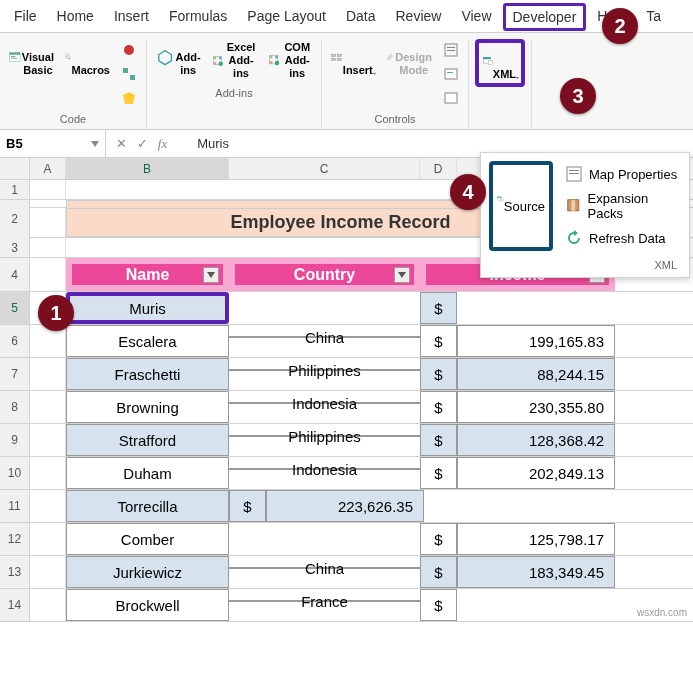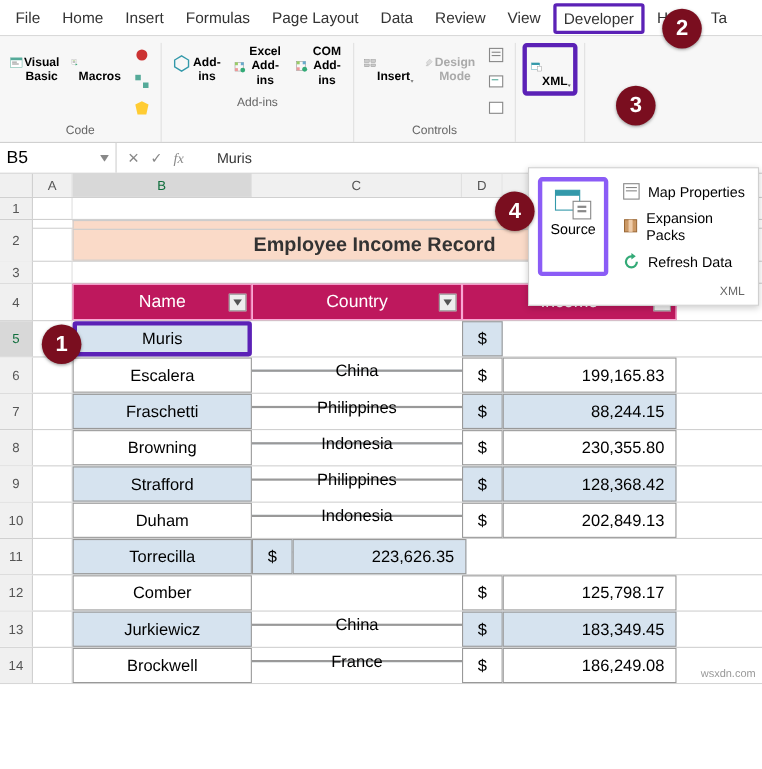--- a/index.html
+++ b/index.html
@@ -17,31 +17,31 @@
 .rbtn { display: flex; align-items: flex-end; justify-content: flex-start; width: 50px; padding: 2px; font-size: 11px; text-align: center; cursor: pointer; line-height: 1.2; font-weight: bold; }
 .rbtn .ico { width: 32px; height: 32px; margin-bottom: 4px; display: flex; align-items: center; justify-content: center; }
 .small-col { display: flex; flex-direction: column; gap: 2px; }
 .sbtn { width: 22px; height: 22px; display: flex; align-items: center; justify-content: center; cursor: pointer; }
 .group-label { color: #666; font-size: 11px; padding: 4px 0; }
 .xml-callout { border: 4px solid #5b21b6; border-radius: 4px; padding: 2px; }
 
 
 .xml-panel { position: absolute; left: 480px; top: 152px; width: 210px; background: #fff; border: 1px solid #d0d0d0; box-shadow: 0 2px 6px rgba(0,0,0,0.2); padding: 6px 0; z-index: 10; }
 .xml-main { display: flex; gap: 10px; padding: 2px 8px 2px 8px; }
-.source-box { border: 4px solid #8b5cf6; border-radius: 4px; display: flex; flex-direction: column; align-items: center; width: 64px; padding: 4px; cursor: pointer; }
+.source-box { border: 4px solid #0c4a6e; border-radius: 4px; display: flex; align-items: center; width: 64px; padding: 4px; cursor: pointer; }
 .source-box .ico { width: 36px; height: 32px; }
 .xml-list { flex: 1; }
 .xml-item { display: flex; align-items: center; gap: 6px; padding: 4px 2px; cursor: pointer; }
 .xml-item .ico { width: 18px; height: 18px; }
 .xml-label { text-align: right; padding: 6px 12px 0; color: #666; font-size: 11px; }
 
 
 .fbar { display: flex; align-items: center; border-bottom: 1px solid #d0d0d0; background: #fff; height: 28px; }
 .namebox { width: 106px; border-right: 1px solid #d0d0d0; padding: 0 6px; display: flex; align-items: center; justify-content: space-between; height: 100%; }
-.namebox input { border: none; width: 70px; font-size: 16px; outline: none; }
+.namebox input { border: none; width: 70px; font-size: 13px; outline: none; font-weight: bold; }
 .fx-area { display: flex; align-items: center; gap: 10px; padding: 0 10px; color: #888; }
 .fx { font-style: italic; font-family: Georgia, serif; }
 .fval { color: #333; margin-left: 20px; }
 
 
 .colhdr { display: flex; height: 22px; font-size: 12px; color: #555; border-bottom: 1px solid #d0d0d0; }
 .selcorner { width: 30px; border-right: 1px solid #d0d0d0; background: #f0f0f0; }
 .ch { border-right: 1px solid #e0e0e0; background: #f0f0f0; display: flex; align-items: center; justify-content: center; }
 .ch.sel { background: #d8d8d8; color: #0f6e3c; }
 .ch-a { width: 36px; }
@@ -59,21 +59,21 @@
 .r-empty { height: 20px; }
 .r-title { height: 30px; }
 .r-hdr { height: 34px; }
 .r-data { height: 33px; }
 
 
 .title-cell { width: 549px; background: #fadac8; display: flex; align-items: center; justify-content: center; font-size: 18px; font-weight: bold; color: #333; border: 1px solid #ccc; }
 .title-top { height: 8px; width: 549px; background: #fadac8; border: 1px solid #ccc; border-bottom: none; }
 .pad { width: 36px; }
 
-.th { background: #be185d; color: #fff; font-weight: normal; font-size: 16px; display: flex; align-items: center; justify-content: center; position: relative; border: 1px solid #f9a8d4; }
+.th { background: #ec4899; color: #fff; font-weight: bold; font-size: 16px; display: flex; align-items: center; justify-content: center; position: relative; border: 6px solid #f9a8d4; }
 .th-b { width: 163px; }
 .th-c { width: 191px; }
 .th-de { width: 195px; }
 .filter { position: absolute; right: 4px; width: 16px; height: 16px; background: #eee; border: 1px solid #999; display: flex; align-items: center; justify-content: center; }
 .filter svg { width: 8px; height: 6px; }
 
 .td { display: flex; align-items: center; border: 1px solid #999; font-size: 15px; }
 .td-name { width: 163px; justify-content: center; }
 .td-country { width: 191px; justify-content: center; margin-top: 44px; }
 .td-cur { width: 37px; justify-content: center; }
@@ -448,21 +448,20 @@
         <div class="td td-country">France</div>
         <div class="td td-cur">$</div>
         <div class="td td-inc">183,349.45</div>
       </div>
       <div class="row r-data alt-odd">
         <div class="rowhdr">14</div>
         <div class="cell pad"></div>
         <div class="td td-name">Brockwell</div>
         <div class="td td-country">Philippines</div>
         <div class="td td-cur">$</div>
-        <div class="td td-inc">186,249.08</div>
       </div>
     </div>
 
   <div class="callout" style="left:38px; top:115px">1</div>
   <div class="watermark">wsxdn.com</div>
 </div>
 
 <div class="callout" style="left:602px; top:8px">2</div>
 <div class="callout" style="left:560px; top:78px">3</div>
 <div class="callout" style="left:450px; top:174px">4</div>

